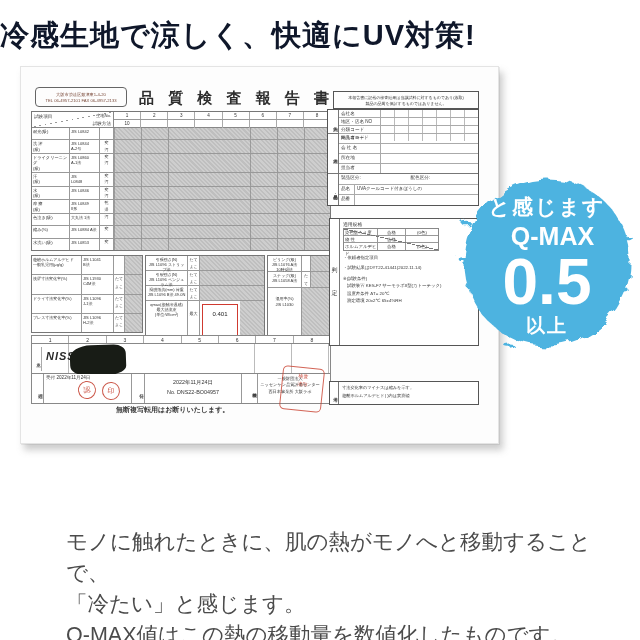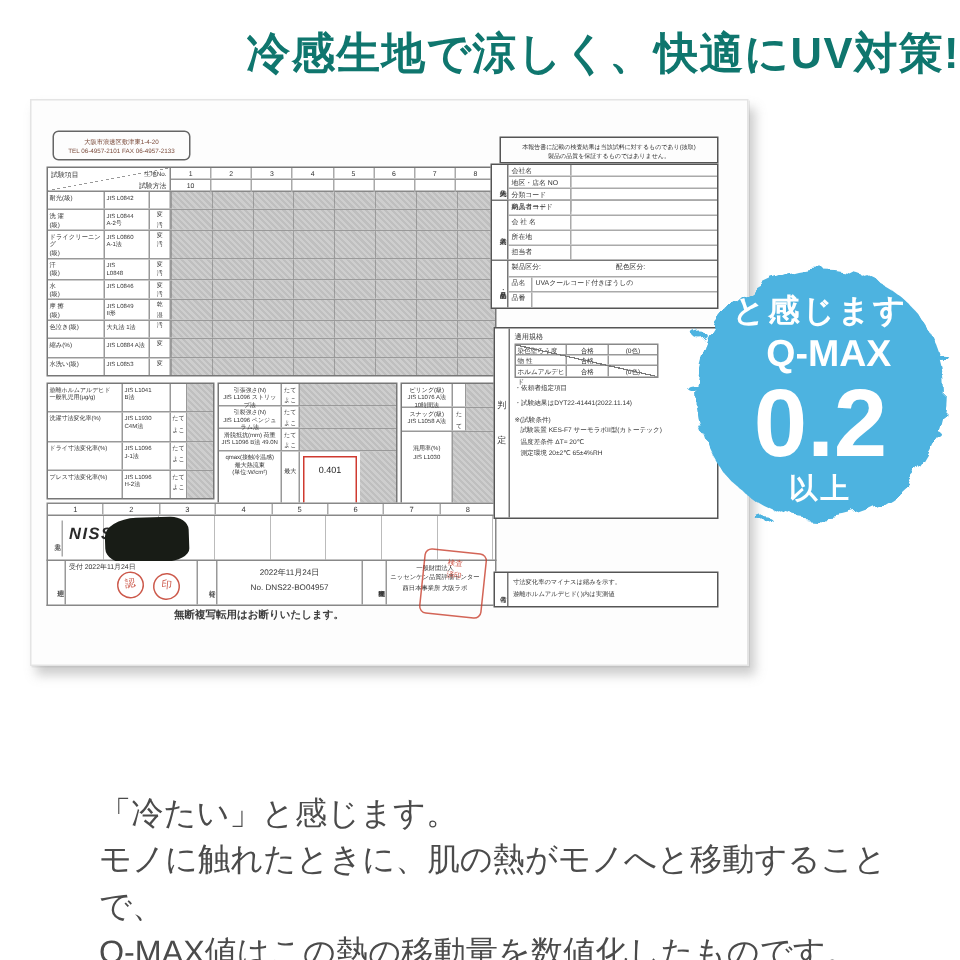--- a/index.html
+++ b/index.html
@@ -1,22 +1,22 @@
 <!DOCTYPE html>
 <html><head>
 <meta charset="utf-8">
 <style>
   html,body{margin:0;padding:0;}
   body{width:640px;height:640px;background:#ffffff;overflow:hidden;
        font-family:"Liberation Sans","DejaVu Sans",sans-serif;}
   .page{position:relative;width:640px;height:640px;background:#fff;overflow:hidden;}
 
   
-  .headline{position:absolute;left:0;top:16px;width:640px;text-align:right;
-    font-size:29px;font-weight:bold;color:#0f766e;letter-spacing:1px;}
+  .headline{position:absolute;left:0;top:16px;width:640px;text-align:left;
+    font-size:29px;font-weight:bold;color:#0f172a;letter-spacing:1px;}
 
   
   .paper{position:absolute;left:20px;top:66px;width:477px;height:376px;background:#fdfdfd;
     border:1px solid #e4e4e4;
     box-shadow:4px 6px 7px rgba(110,110,110,.35),1px 1px 0 #eee;}
   .paper *{box-sizing:border-box;}
   .pre{white-space:pre-line;}
 
   .addr-box{position:absolute;left:14px;top:20px;width:92px;height:20px;border:1px solid #666;
     border-radius:4px;font-size:4.2px;color:#7a4a3a;text-align:center;padding-top:4px;line-height:1.4;}
@@ -173,20 +173,21 @@
 <body>
 
 <div class="page">
 
   <div class="headline">冷感生地で涼しく、快適にUV対策!</div>
 
   <div class="paper">
 
     <div class="addr-box pre">大阪市浪速区敷津東1-4-20
 TEL 06-4957-2101 FAX 06-4957-2133</div>
+    <div class="report-title">品 質 検 査 報 告 書</div>
 
     <div class="bigtable">
       <div class="bt-hdr">
         <div class="bt-corner">
           <span class="tl">試験項目</span>
           <span class="no">生地No.</span>
           <span class="br">試験方法</span>
         </div>
         <div class="bt-cols">
           <div class="bt-colnums">
@@ -561,25 +562,25 @@
         <ellipse cx="16" cy="60" rx="5" ry="2.4" fill="#4db3e0"></ellipse>
         <ellipse cx="10" cy="96" rx="4" ry="2" fill="#4db3e0"></ellipse>
         <ellipse cx="186" cy="76" rx="4.5" ry="2.2" fill="#4db3e0"></ellipse>
         <ellipse cx="182" cy="130" rx="4" ry="2" fill="#4db3e0"></ellipse>
         <ellipse cx="60" cy="188" rx="5" ry="2.2" fill="#4db3e0"></ellipse>
       </g>
     </svg>
     <div class="badge-text">
       <div class="b1">と感じます</div>
       <div class="b2">Q-MAX</div>
-      <div class="b3">0.2</div>
+      <div class="b3">0.5</div>
       <div class="b4">以上</div>
     </div>
   </div>
 
   <div class="desc">
 
-  <div>「冷たい」と感じます。</div>
-      <div>モノに触れたときに、肌の熱がモノへと移動することで、</div>
+  <div>モノに触れたときに、肌の熱がモノへと移動することで、</div>
+      <div>「冷たい」と感じます。</div>
       <div>Q-MAX値はこの熱の移動量を数値化したものです。</div>
     </div>
 
 </div>
 
 </body></html>

